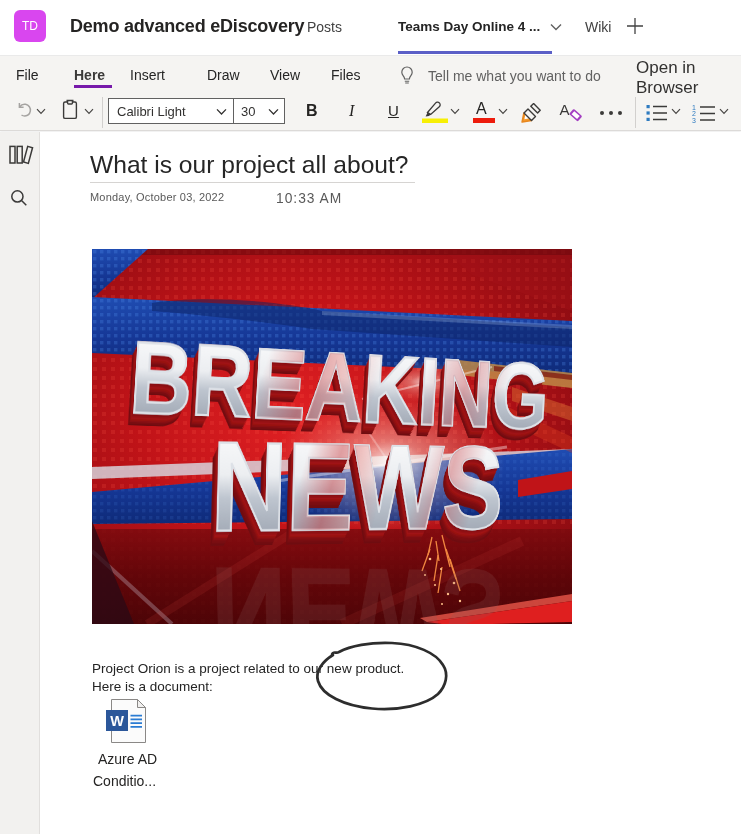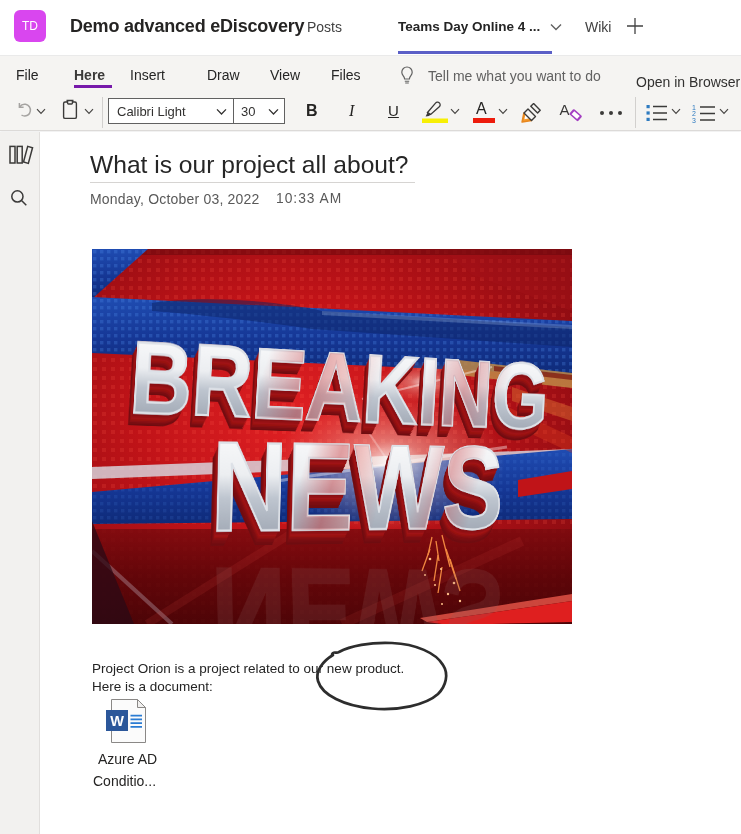--- a/index.html
+++ b/index.html
@@ -14,30 +14,30 @@
 .htab { position:absolute; top:19px; font-size:14px; color:#424242; }
 .htab.b { font-weight:bold; color:#242424; font-size:13.5px; }
 #tabUnderline { position:absolute; left:398px; top:51px; width:154px; height:3px; background:#5b5fc7; }
 
 
 #ribbon { position:absolute; left:0; top:56px; width:741px; height:75px; background:#f5f4f2; border-bottom:1px solid #dcdad8; box-shadow:0 1px 2px rgba(0,0,0,0.08); }
 .mitem { position:absolute; top:11px; font-size:14px; color:#252525; }
 #homeTab { font-weight:bold; color:#3b3a39; }
 #homeUnderline { position:absolute; left:74px; top:29px; width:38px; height:3px; background:#7719aa; }
 #tellme { position:absolute; left:428px; top:12px; font-size:14px; color:#616161; }
-#openbr { position:absolute; left:636px; top:18px; font-size:14px; color:#323130; }
+#openbr { position:absolute; left:636px; top:2px; font-size:17px; color:#323130; }
 .tbox { position:absolute; top:42px; height:26px; border:1px solid #616161; background:#fff; font-size:13px; color:#323130; }
 
 
 #content { position:absolute; left:0; top:132px; width:741px; height:702px; background:#fff; }
 #sidebar { position:absolute; left:0; top:0; width:40px; height:702px; background:#f2f1ef; border-right:1px solid #e1dfdd; }
 
 #pgTitle { position:absolute; left:90px; top:151px; font-size:24.6px; font-weight:300; color:#262626; }
 #pgTitleLine { position:absolute; left:90px; top:182px; width:325px; height:1px; background:#d6d4d2; }
-#pgDate { position:absolute; left:90px; top:191px; font-size:14px; letter-spacing:0.2px; color:#595959; }
+#pgDate { position:absolute; left:90px; top:191px; font-size:11px; letter-spacing:0.2px; color:#595959; }
 #pgDate2 { position:absolute; left:276px; top:191px; font-size:13.8px; letter-spacing:1px; color:#595959; }
 #bnBox { position:absolute; left:92px; top:249px; width:480px; height:375px; overflow:hidden; }
 #bnews { position:absolute; left:0; top:0; width:480px; height:375px; }
 .t3d { position:absolute; font-weight:bold; font-family:"Liberation Sans",sans-serif; white-space:pre; }
 .t3d .depth { position:absolute; left:0; top:0; color:#7a0d11; -webkit-text-stroke:3px #7f0d11;
   text-shadow:-1px 2px #7f0d11,-2px 4px #8a0f13,-3px 6px #951114,-4px 8px #a01316,-5px 10px #98120f,-6px 12px #8a0f13,-7px 14px #7a0d11,-8px 16px #6f0c10; }
 .t3d .face { position:absolute; left:0; top:0;
   background:linear-gradient(180deg,#ffffff 0%,#eceef1 42%,#bec5cf 58%,#8e96a3 100%);
   -webkit-background-clip:text; background-clip:text; color:transparent;
   -webkit-text-stroke:3px #dde1e7; }

